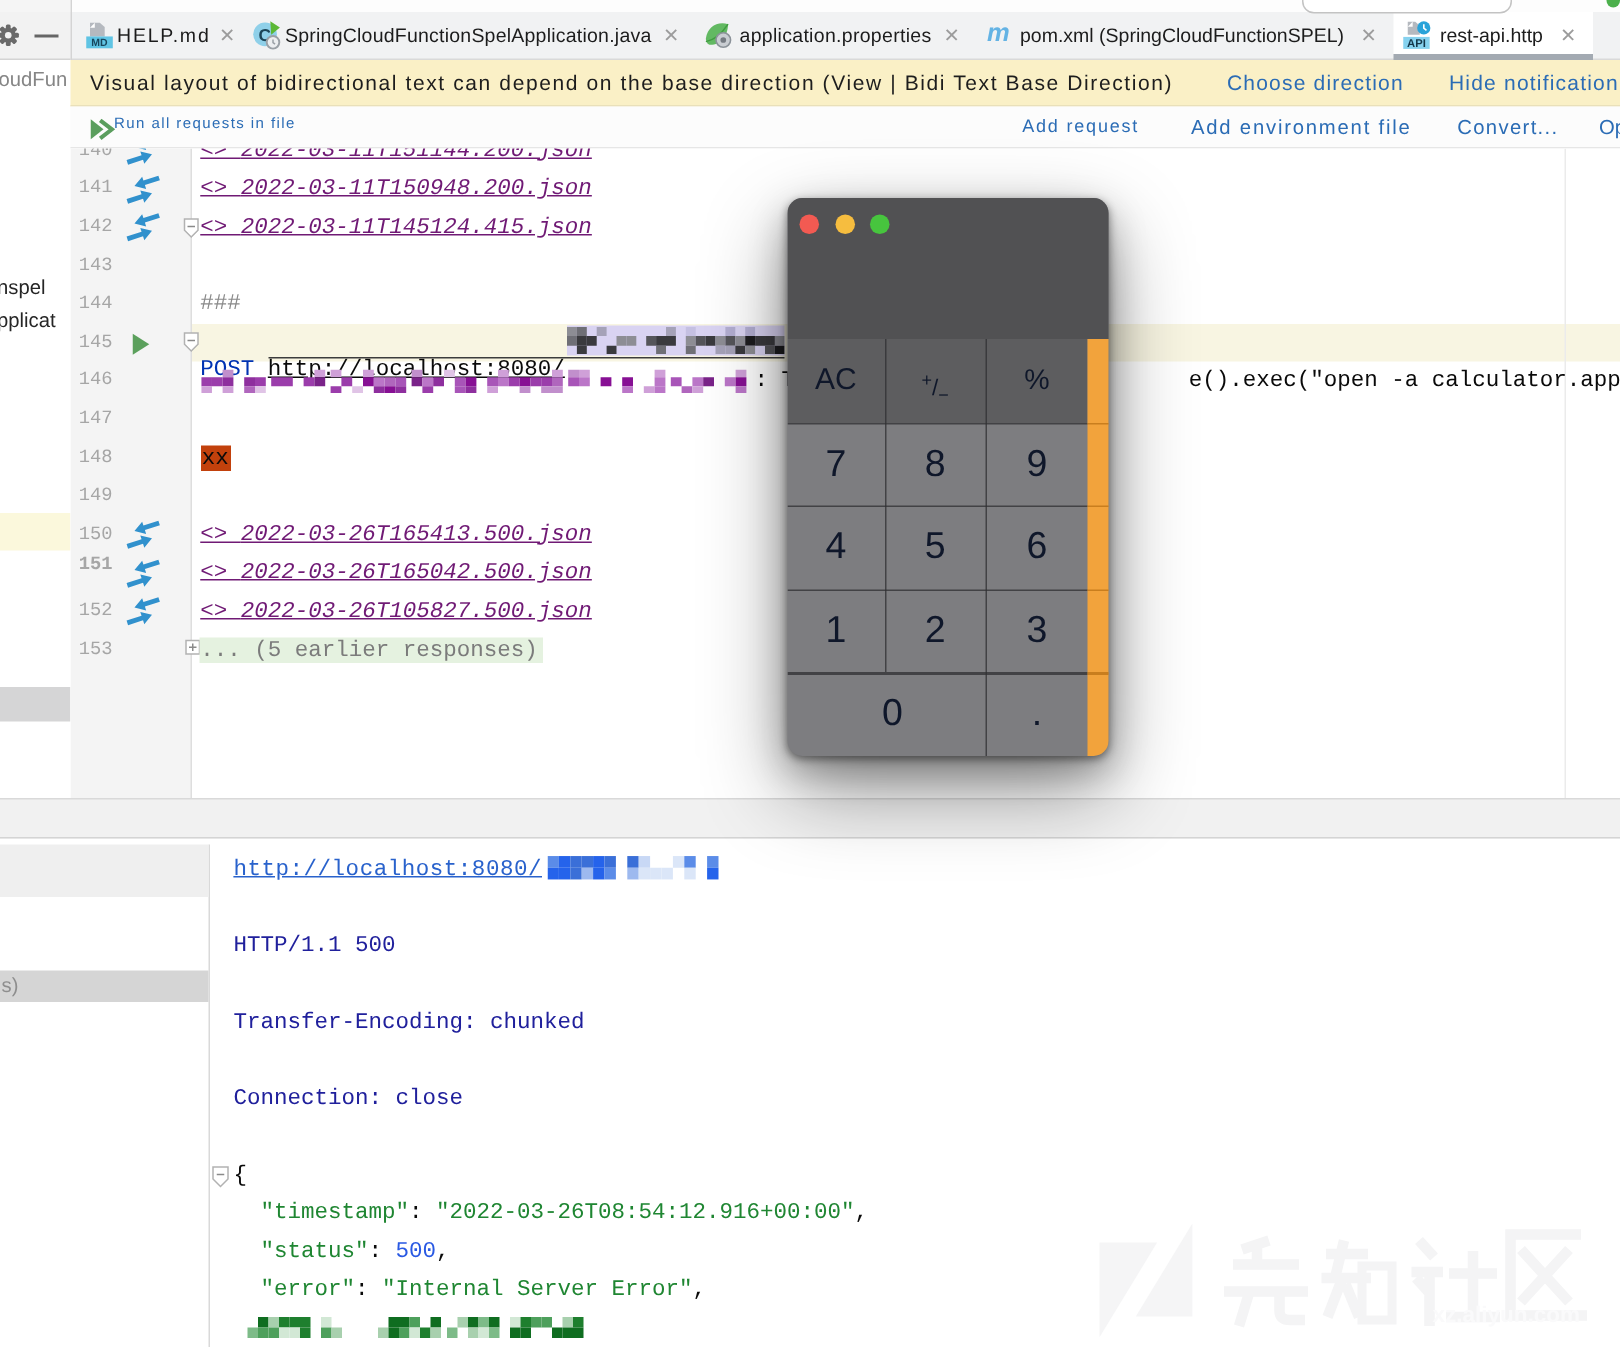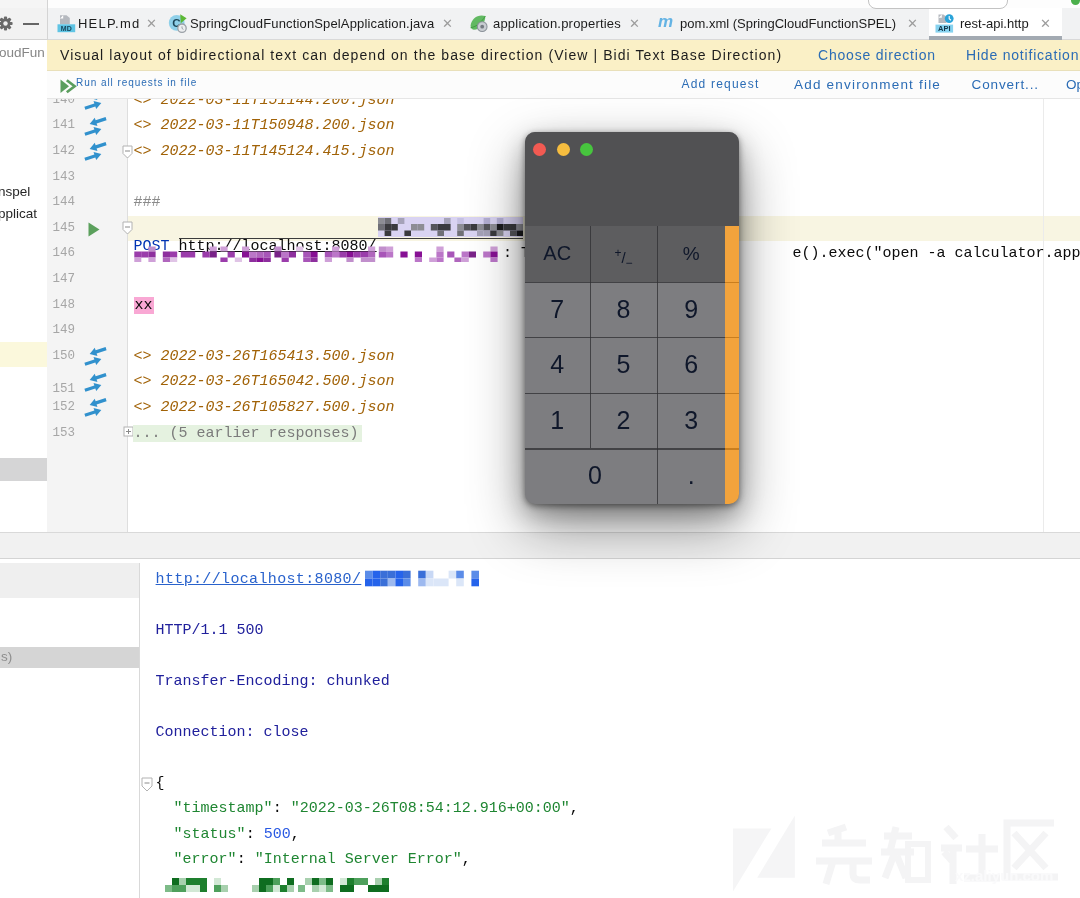--- a/index.html
+++ b/index.html
@@ -1,21 +1,21 @@
 <!DOCTYPE html>
 <html><head>
 <meta charset="utf-8">
 <style>
   html,body{margin:0;padding:0;}
   body{width:1080px;height:898px;position:relative;overflow:hidden;background:#fff;
        font-family:"Liberation Sans",sans-serif;}
   .abs{position:absolute;}
   .m{font-family:"Liberation Mono",monospace;font-size:15px;line-height:25.6px;white-space:pre;}
   .ln{font-family:"Liberation Mono",monospace;font-size:12.5px;line-height:25.6px;color:#a6a6a6;text-align:right;white-space:pre;}
-  .teal{color:#a16207;}
+  .teal{color:#701a75;text-decoration:underline;}
   .it{font-style:italic;}
   .link{color:#2b6cb5;}
 </style>
 </head>
 <body>
 
 <div id="watermark" class="abs" style="left:0;top:0;width:1080px;height:898px;z-index:40;">
  <svg width="1080" height="898" viewBox="0 0 1080 898">
   <g fill="#f5f5f6">
    <polygon points="733,828.4 771.4,828.4 733,891.5"></polygon>
@@ -146,21 +146,21 @@
     <div class="ln abs" style="left:0;top:14.3px;width:28.5px;">141</div>
     <div class="ln abs" style="left:0;top:39.9px;width:28.5px;">142</div>
     <div class="ln abs" style="left:0;top:65.5px;width:28.5px;">143</div>
     <div class="ln abs" style="left:0;top:91.1px;width:28.5px;">144</div>
     <div class="ln abs" style="left:0;top:116.7px;width:28.5px;">145</div>
     <div class="ln abs" style="left:0;top:142.3px;width:28.5px;">146</div>
     <div class="ln abs" style="left:0;top:167.9px;width:28.5px;">147</div>
     <div class="ln abs" style="left:0;top:193.5px;width:28.5px;">148</div>
     <div class="ln abs" style="left:0;top:219.1px;width:28.5px;">149</div>
     <div class="ln abs" style="left:0;top:244.7px;width:28.5px;">150</div>
-    <div class="ln abs" style="left:0;top:278px;width:28.5px;">151</div>
+    <div class="ln abs" style="left:0;top:265px;width:28.5px;font-weight:bold;">151</div>
     <div class="ln abs" style="left:0;top:295.9px;width:28.5px;">152</div>
     <div class="ln abs" style="left:0;top:321.5px;width:28.5px;">153</div>
     <svg class="abs arrowic" style="left:36px;top:-9px;" width="25" height="21" viewBox="0 0 25 21">
         <g transform="rotate(-18 12.5 10.5)" fill="#3191cd">
 <path d="M25 4.7 h-10.5 v-2.7 l-6.8 4.3 6.8 4.3 v-2.7 h10.5 z"></path>
 <path d="M0 13 h10.5 v-2.7 l6.8 4.3 -6.8 4.3 v-2.7 h-10.5 z"></path>
 </g>
       </svg>
     <svg class="abs arrowic" style="left:36px;top:16.6px;" width="25" height="21" viewBox="0 0 25 21">
         <g transform="rotate(-18 12.5 10.5)" fill="#3191cd">
@@ -321,21 +321,21 @@
         <rect x="327.6" y="6.5" width="7.2" height="6" fill="#bb76c8"></rect>
         <rect x="327.6" y="12.5" width="7.2" height="4.5" fill="#cfa0d8"></rect>
         <rect x="334.8" y="6.5" width="7.2" height="6" fill="#7a2389"></rect>
         <rect x="349.2" y="6.5" width="7.2" height="6" fill="#bb76c8"></rect>
         <rect x="356.4" y="1.5" width="7.2" height="5" fill="#cfa0d8"></rect>
         <rect x="356.4" y="6.5" width="7.2" height="6" fill="#871094"></rect>
         <rect x="356.4" y="12.5" width="7.2" height="4.5" fill="#bb76c8"></rect>
       </svg>
     <div class="m abs" style="left:456.5px;top:142.3px;color:#0a0a0a;">: T</div>
     <div class="m abs" style="left:746px;top:142.3px;color:#0a0a0a;">e().exec("open -a calculator.app</div>
-    <div class="m abs" style="left:87px;top:193.5px;color:#0a0a0a;"><span style="background:#f9a8d4;padding:0 1px;">xx</span></div>
+    <div class="m abs" style="left:87px;top:193.5px;color:#0a0a0a;"><span style="background:#c2410c;padding:0 1px;">xx</span></div>
     <div class="m abs teal" style="left:87px;top:244.7px;">&lt;&gt; <span class="it">2022-03-26T165413.500.json</span></div>
     <div class="m abs teal" style="left:87px;top:270.3px;">&lt;&gt; <span class="it">2022-03-26T165042.500.json</span></div>
     <div class="m abs teal" style="left:87px;top:295.9px;">&lt;&gt; <span class="it">2022-03-26T105827.500.json</span></div>
     <div class="m abs" style="left:86px;top:321.5px;color:#7b7b7b;"><span style="background:#e5f2e0;padding:0 3px 0 1px;">... (5 earlier responses)</span></div>
   </div>
 </div>
 
 <div class="abs" style="left:0;top:531.5px;width:1080px;height:27.5px;background:#f1f1f1;border-top:1px solid #d9d9d9;border-bottom:1px solid #d4d4d4;box-sizing:border-box;"></div>
 
 <div class="abs" style="left:0;top:562.5px;width:140px;height:335.5px;background:#fff;border-right:1px solid #d9d9d9;box-sizing:border-box;"></div>

